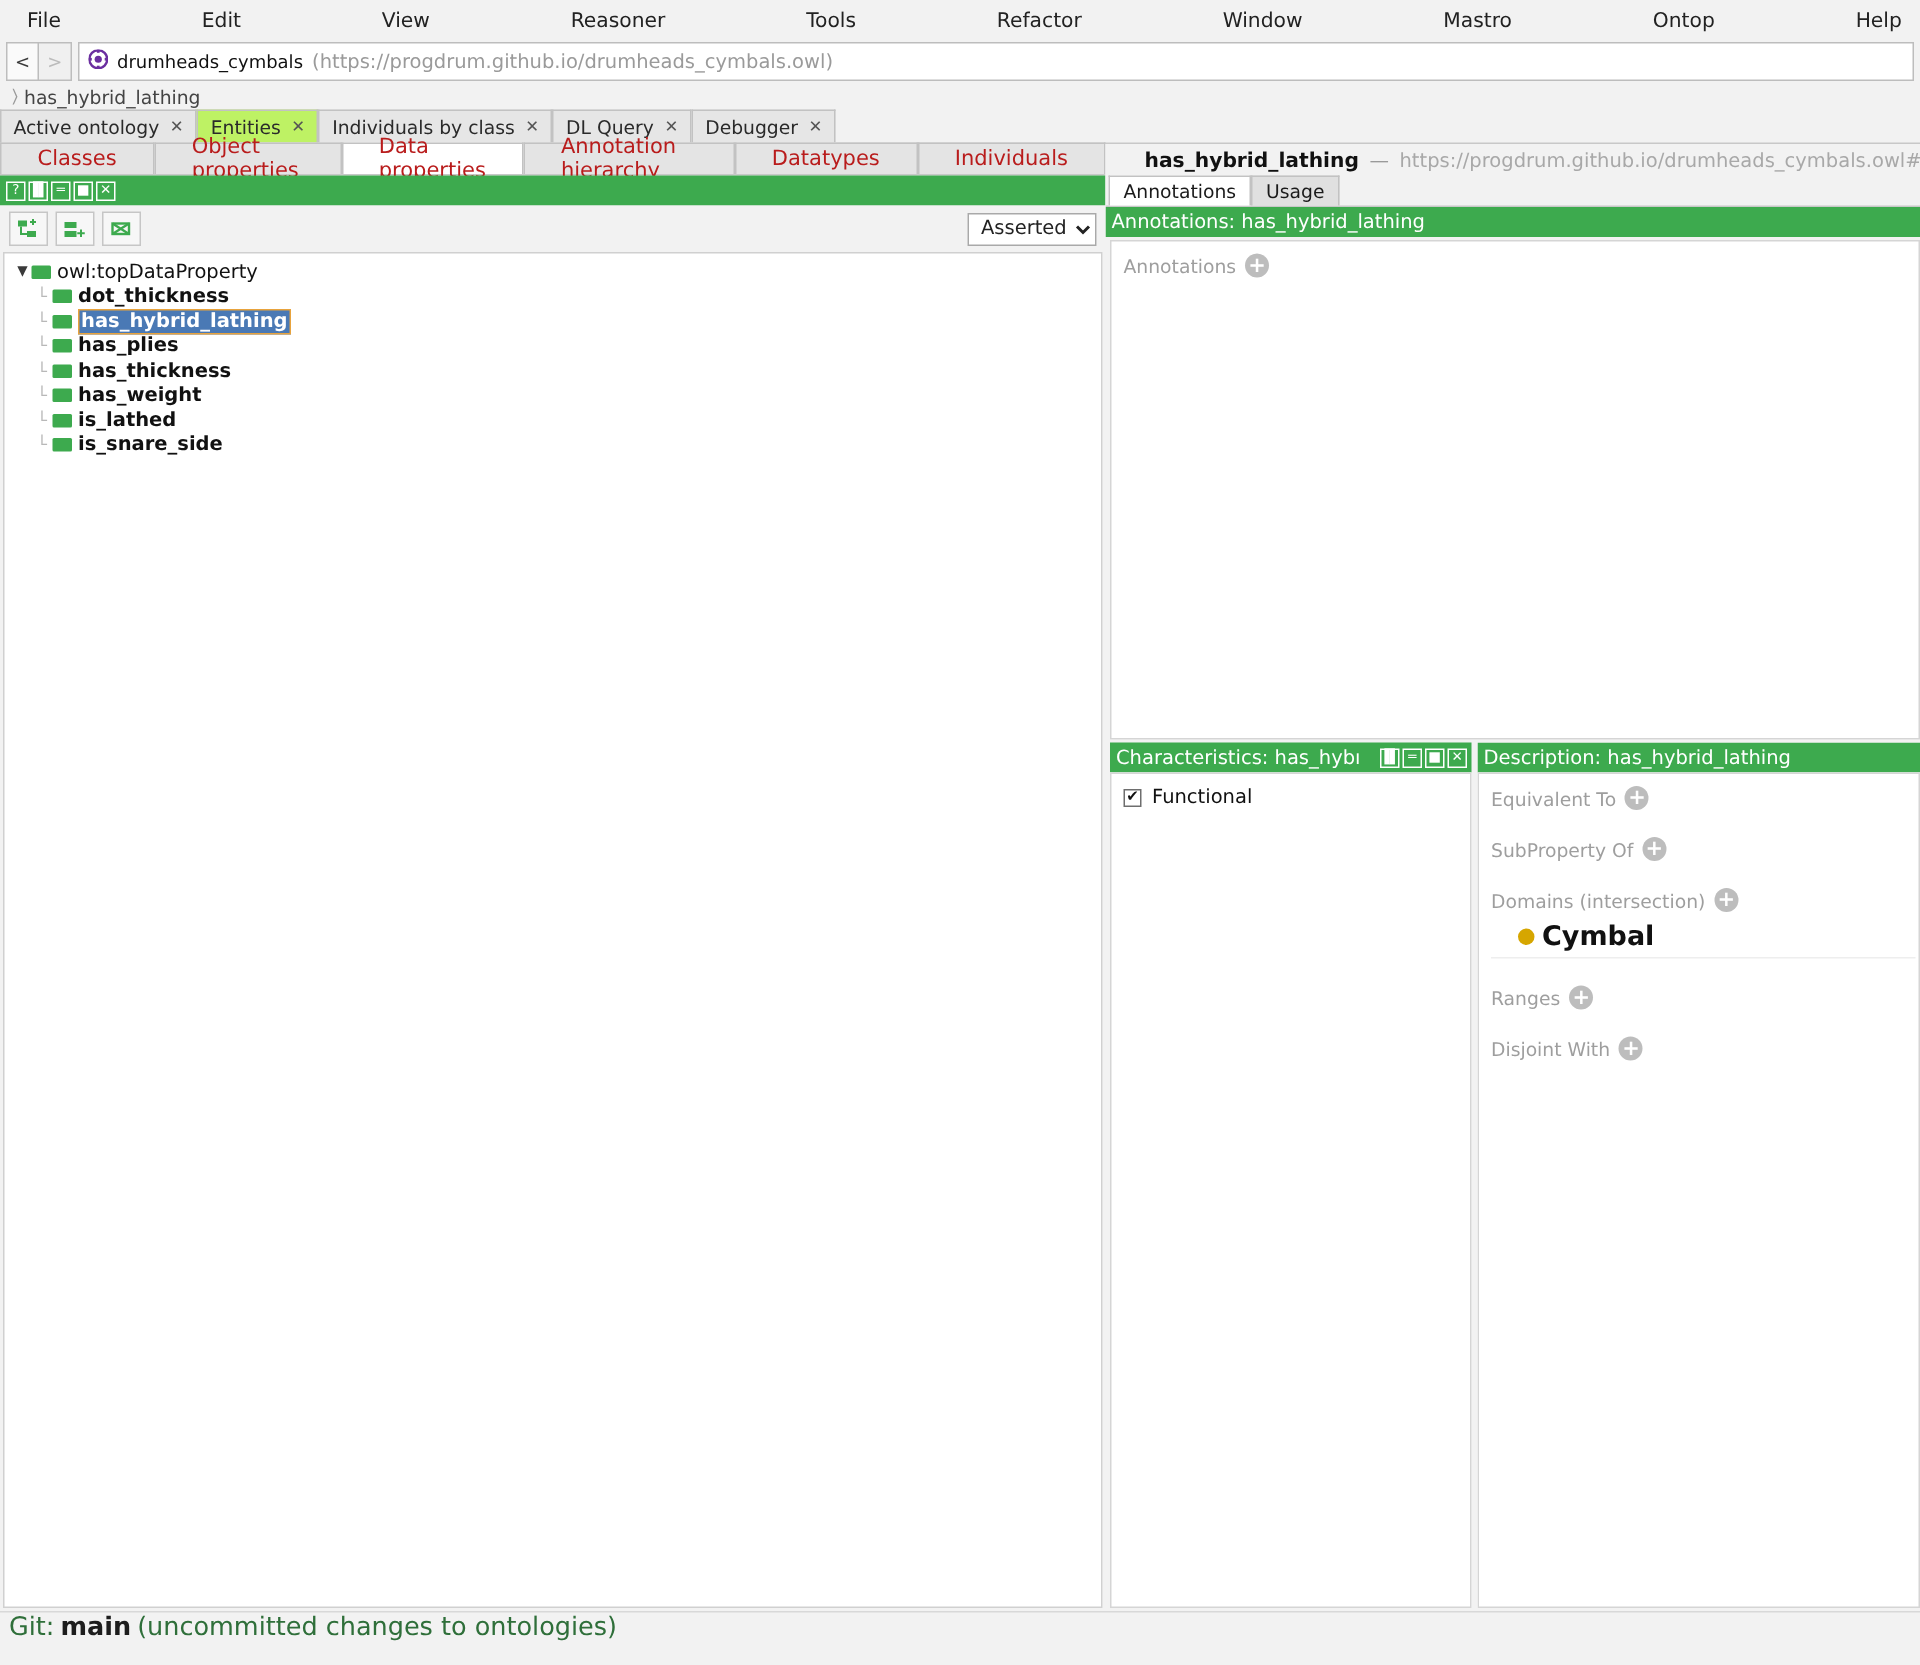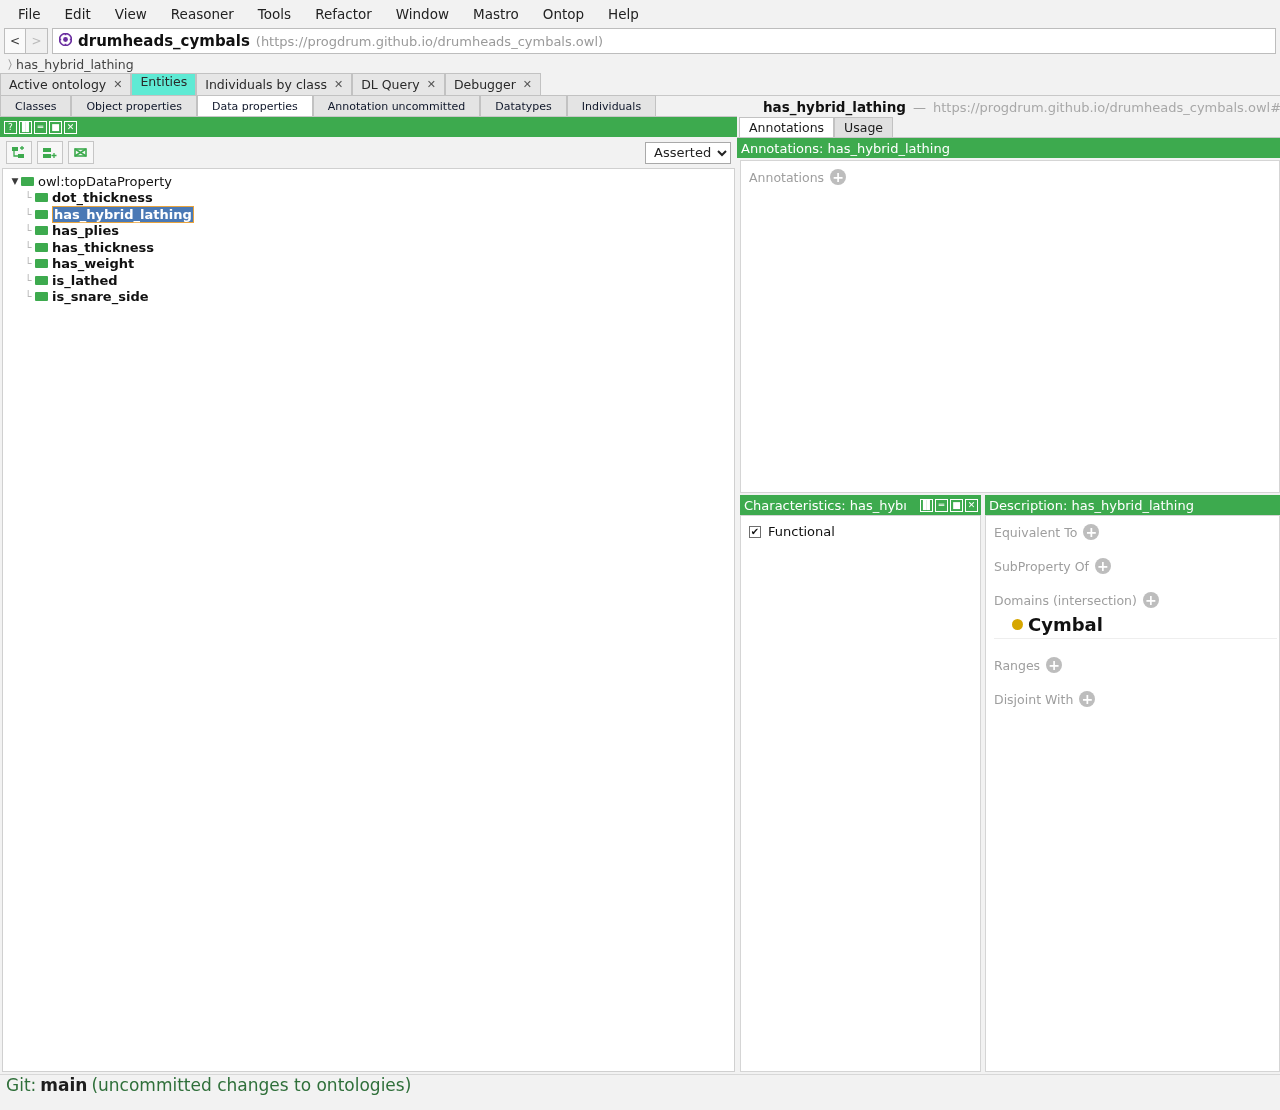--- a/index.html
+++ b/index.html
@@ -14,20 +14,21 @@
   }
 
   
   .menubar {
     height: 28px;
     background: #f2f2f2;
     display: flex;
     align-items: center;
     padding-left: 6px;
     gap: 0px;
+    justify-content: space-between;
   }
   .menubar .menu-item {
     padding: 4px 12px;
     font-size: 13.5px;
     color: #222;
     white-space: nowrap;
   }
 
   
   .locbar {
@@ -52,21 +53,21 @@
     margin-left: 4px;
     border: 1px solid #bdbdbd;
     background: #ffffff;
     display: flex;
     align-items: center;
     padding: 0 6px;
     gap: 6px;
     overflow: hidden;
     white-space: nowrap;
   }
-  .onto-name { font-weight: bold; font-size: 15px; color: #111; }
+  .onto-name { font-weight: normal; font-size: 12px; color: #111; }
   .onto-iri  { color: #9a9a9a; font-size: 13px; }
 
   
   .breadcrumb {
     height: 20px;
     display: flex;
     align-items: center;
     padding-left: 8px;
     font-size: 12.5px;
     color: #444;
@@ -87,21 +88,21 @@
   .wstab {
     height: 22px;
     display: flex; align-items: center; gap: 7px;
     padding: 0 8px;
     font-size: 12.5px;
     background: #e6e6e6;
     border: 1px solid #c2c2c2;
     border-bottom: none;
     color: #2a2a2a;
   }
-  .wstab.active { background: #5eead4; flex-direction: column; }
+  .wstab.active { background: #bef264; }
   .wstab .x { color: #555; font-size: 11px; }
 
   
   .main {
     height: 978px;
     display: flex;
     background: #f2f2f2;
     padding: 0;
   }
   .left-pane {
@@ -121,27 +122,27 @@
   
   .enttabs {
     height: 21px;
     display: flex;
     align-items: flex-end;
     background: #f2f2f2;
     border-bottom: 1px solid #c8c8c8;
   }
   .enttab {
     height: 21px;
-    padding: 0 14px;
+    padding: 0 24px;
     display: flex; align-items: center;
-    font-size: 11px;
+    font-size: 14px;
     background: #e4e4e4;
     border: 1px solid #c2c2c2;
     border-bottom: none;
-    color: #0f172a;
+    color: #b91c1c;
   }
   .enttab.active { background: #ffffff; font-weight: normal; }
 
   
   .vhdr {
     height: 20px;
     background: #3daa4e;
     color: #ffffff;
     display: flex;
     align-items: center;
@@ -401,21 +402,21 @@
 </div>
 
 <div class="main">
 
   <div class="left-pane">
 
     <div class="enttabs">
       <div class="enttab">Classes</div>
       <div class="enttab">Object properties</div>
       <div class="enttab active">Data properties</div>
-      <div class="enttab">Annotation uncommitted</div>
+      <div class="enttab">Annotation hierarchy</div>
       <div class="enttab">Datatypes</div>
       <div class="enttab">Individuals</div>
     </div>
 
     <div class="vhdr">
       <span class="vhdr-btns">
         <span class="vbtn">
             <span class="g">?</span>
           </span>
         <span class="vbtn">

